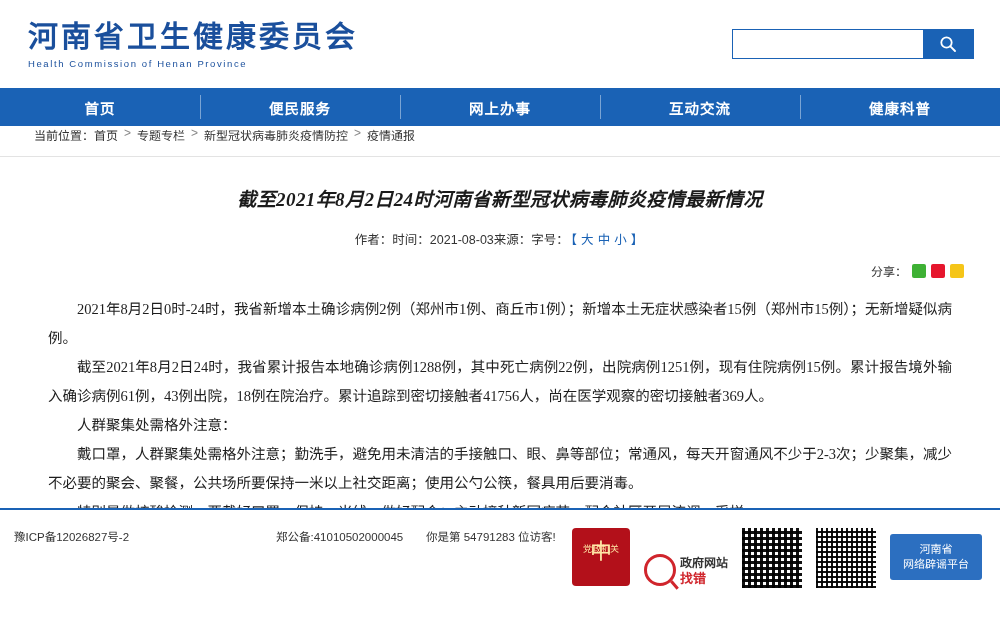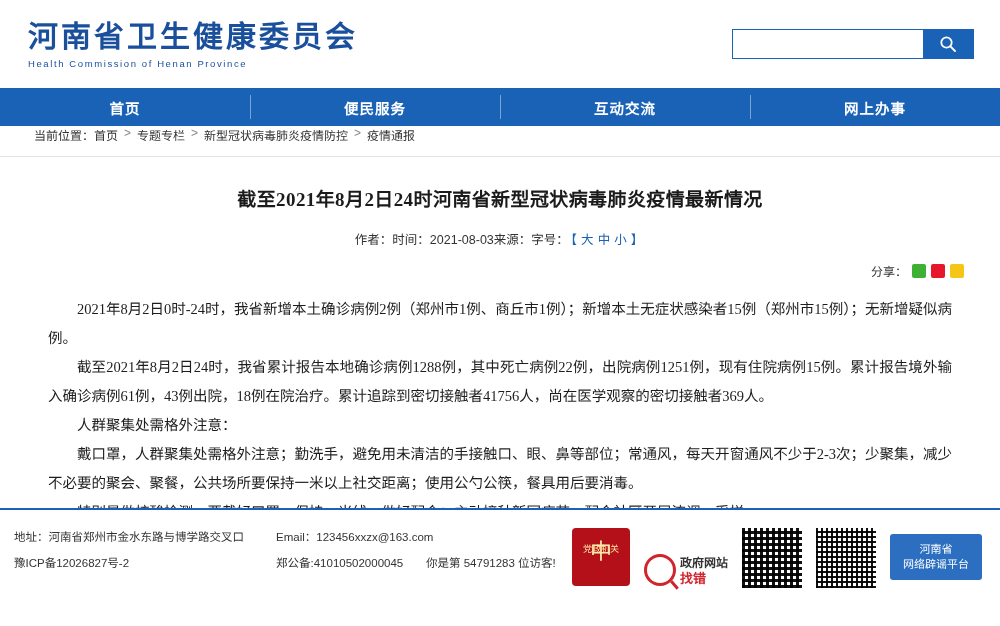--- a/index.html
+++ b/index.html
@@ -144,20 +144,21 @@
     padding: 0 34px;
   }
   .art-title {
     text-align: center;
     font-family: "Liberation Serif", serif;
     font-size: 19px;
     font-weight: bold;
     color: #1b1b1b;
     margin: 27px 0 0 0;
     letter-spacing: 0.4px;
+    font-style: italic;
   }
   .art-meta {
     display: flex;
     justify-content: center;
     align-items: center;
     font-size: 12.5px;
     color: #333;
     margin-top: 18px;
   }
   .art-meta .fs-group { color: #333; }
@@ -333,22 +334,23 @@
           </svg>
         </span>
       </button>
     </div>
   </div>
 
   <div class="nav">
     <div class="nav-inner">
       <div class="nav-item">首页</div>
       <div class="nav-item">便民服务</div>
+      <div class="nav-item">网上办事</div>
       <div class="nav-item">互动交流</div>
-      <div class="nav-item">网上办事</div>
+      <div class="nav-item">健康科普</div>
     </div>
   </div>
 
   <div class="crumb-wrap">
     <span>当前位置：</span>
     <a class="crumb-link">首页</a>
     <span class="sep">&gt;</span>
     <a class="crumb-link">专题专栏</a>
     <span class="sep">&gt;</span>
     <a class="crumb-link">新型冠状病毒肺炎疫情防控</a>
@@ -388,28 +390,20 @@
       <p>戴口罩，人群聚集处需格外注意；勤洗手，避免用未清洁的手接触口、眼、鼻等部位；常通风，每天开窗通风不少于2-3次；少聚集，减少不必要的聚会、聚餐，公共场所要保持一米以上社交距离；使用公勺公筷，餐具用后要消毒。</p>
       <p>特别是做核酸检测，要戴好口罩，保持一米线，做好配合；主动接种新冠疫苗，配合社区开展流调、采样。</p>
       <p>科学就医，有发热、干咳、咽痛等呼吸道症状要及时就近就医。</p>
       <p>一起努力，共抗疫情！</p>
     </div>
   </div>
 
   <div class="footer">
     <div class="footer-inner">
       <div class="foot-left">
-        <div class="row">
-          <div class="c1">
-            <span>地址：</span><span>河南省郑州市金水东路与博学路交叉口</span>
-          </div>
-          <div class="c2">
-            <span>Email：</span><span>123456xxzx@163.com</span>
-          </div>
-        </div>
         <div class="row">
           <div class="c1">
             <a>豫ICP备12026827号-2</a>
           </div>
           <div class="c2">
             <span>郑公备:</span><span>41010502000045</span>
           </div>
           <div>
             <span>你是第</span>
             <span>54791283</span>

